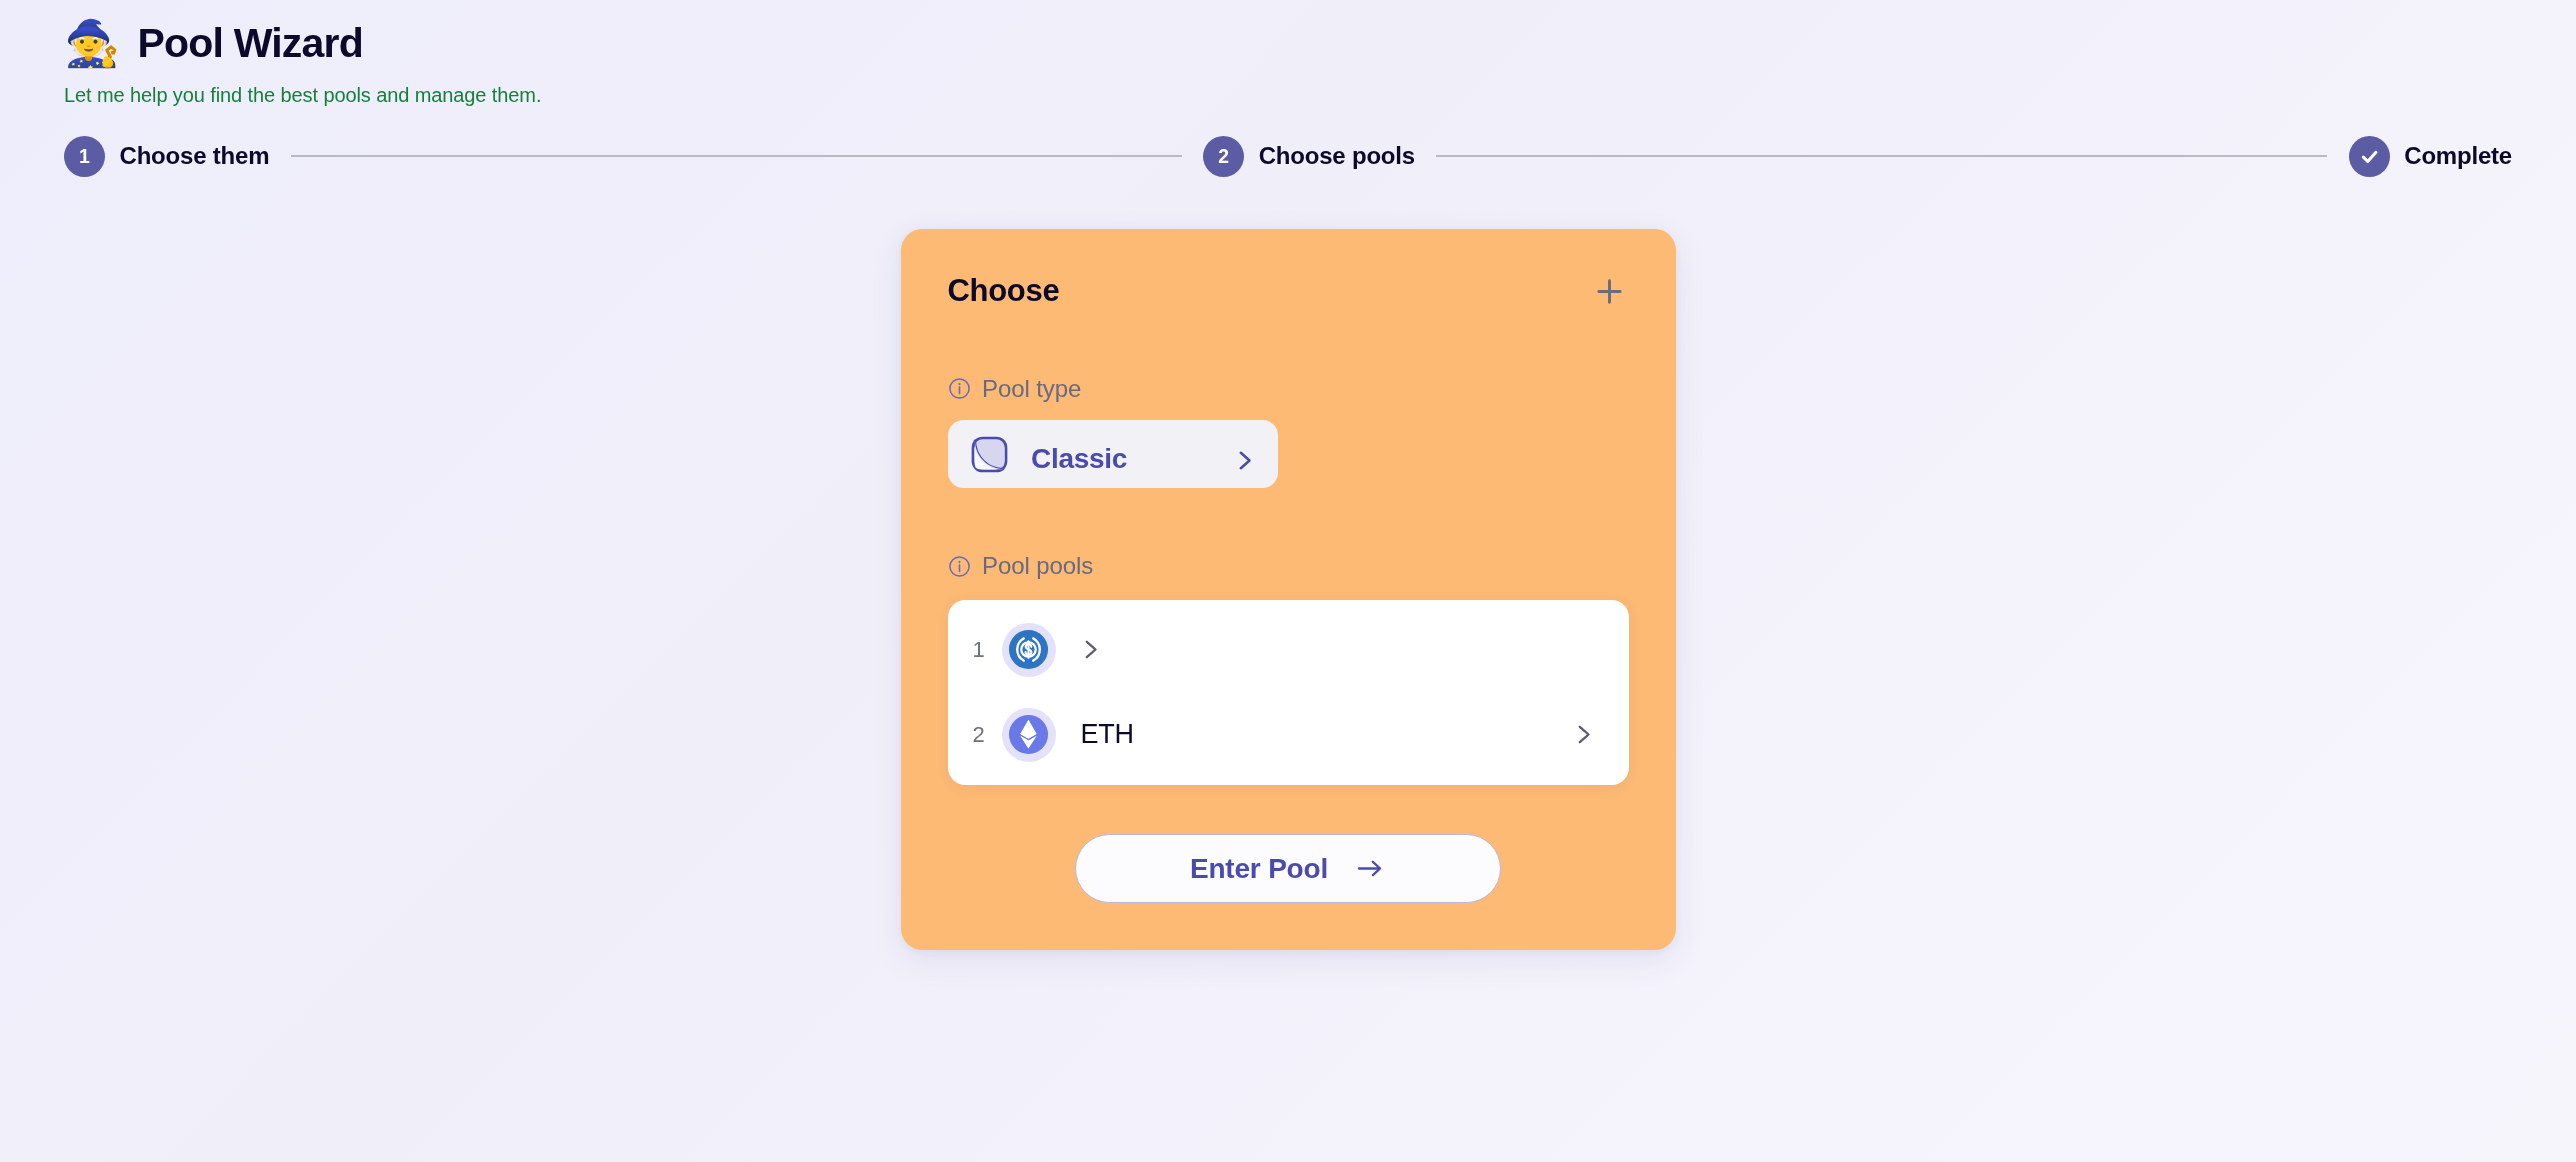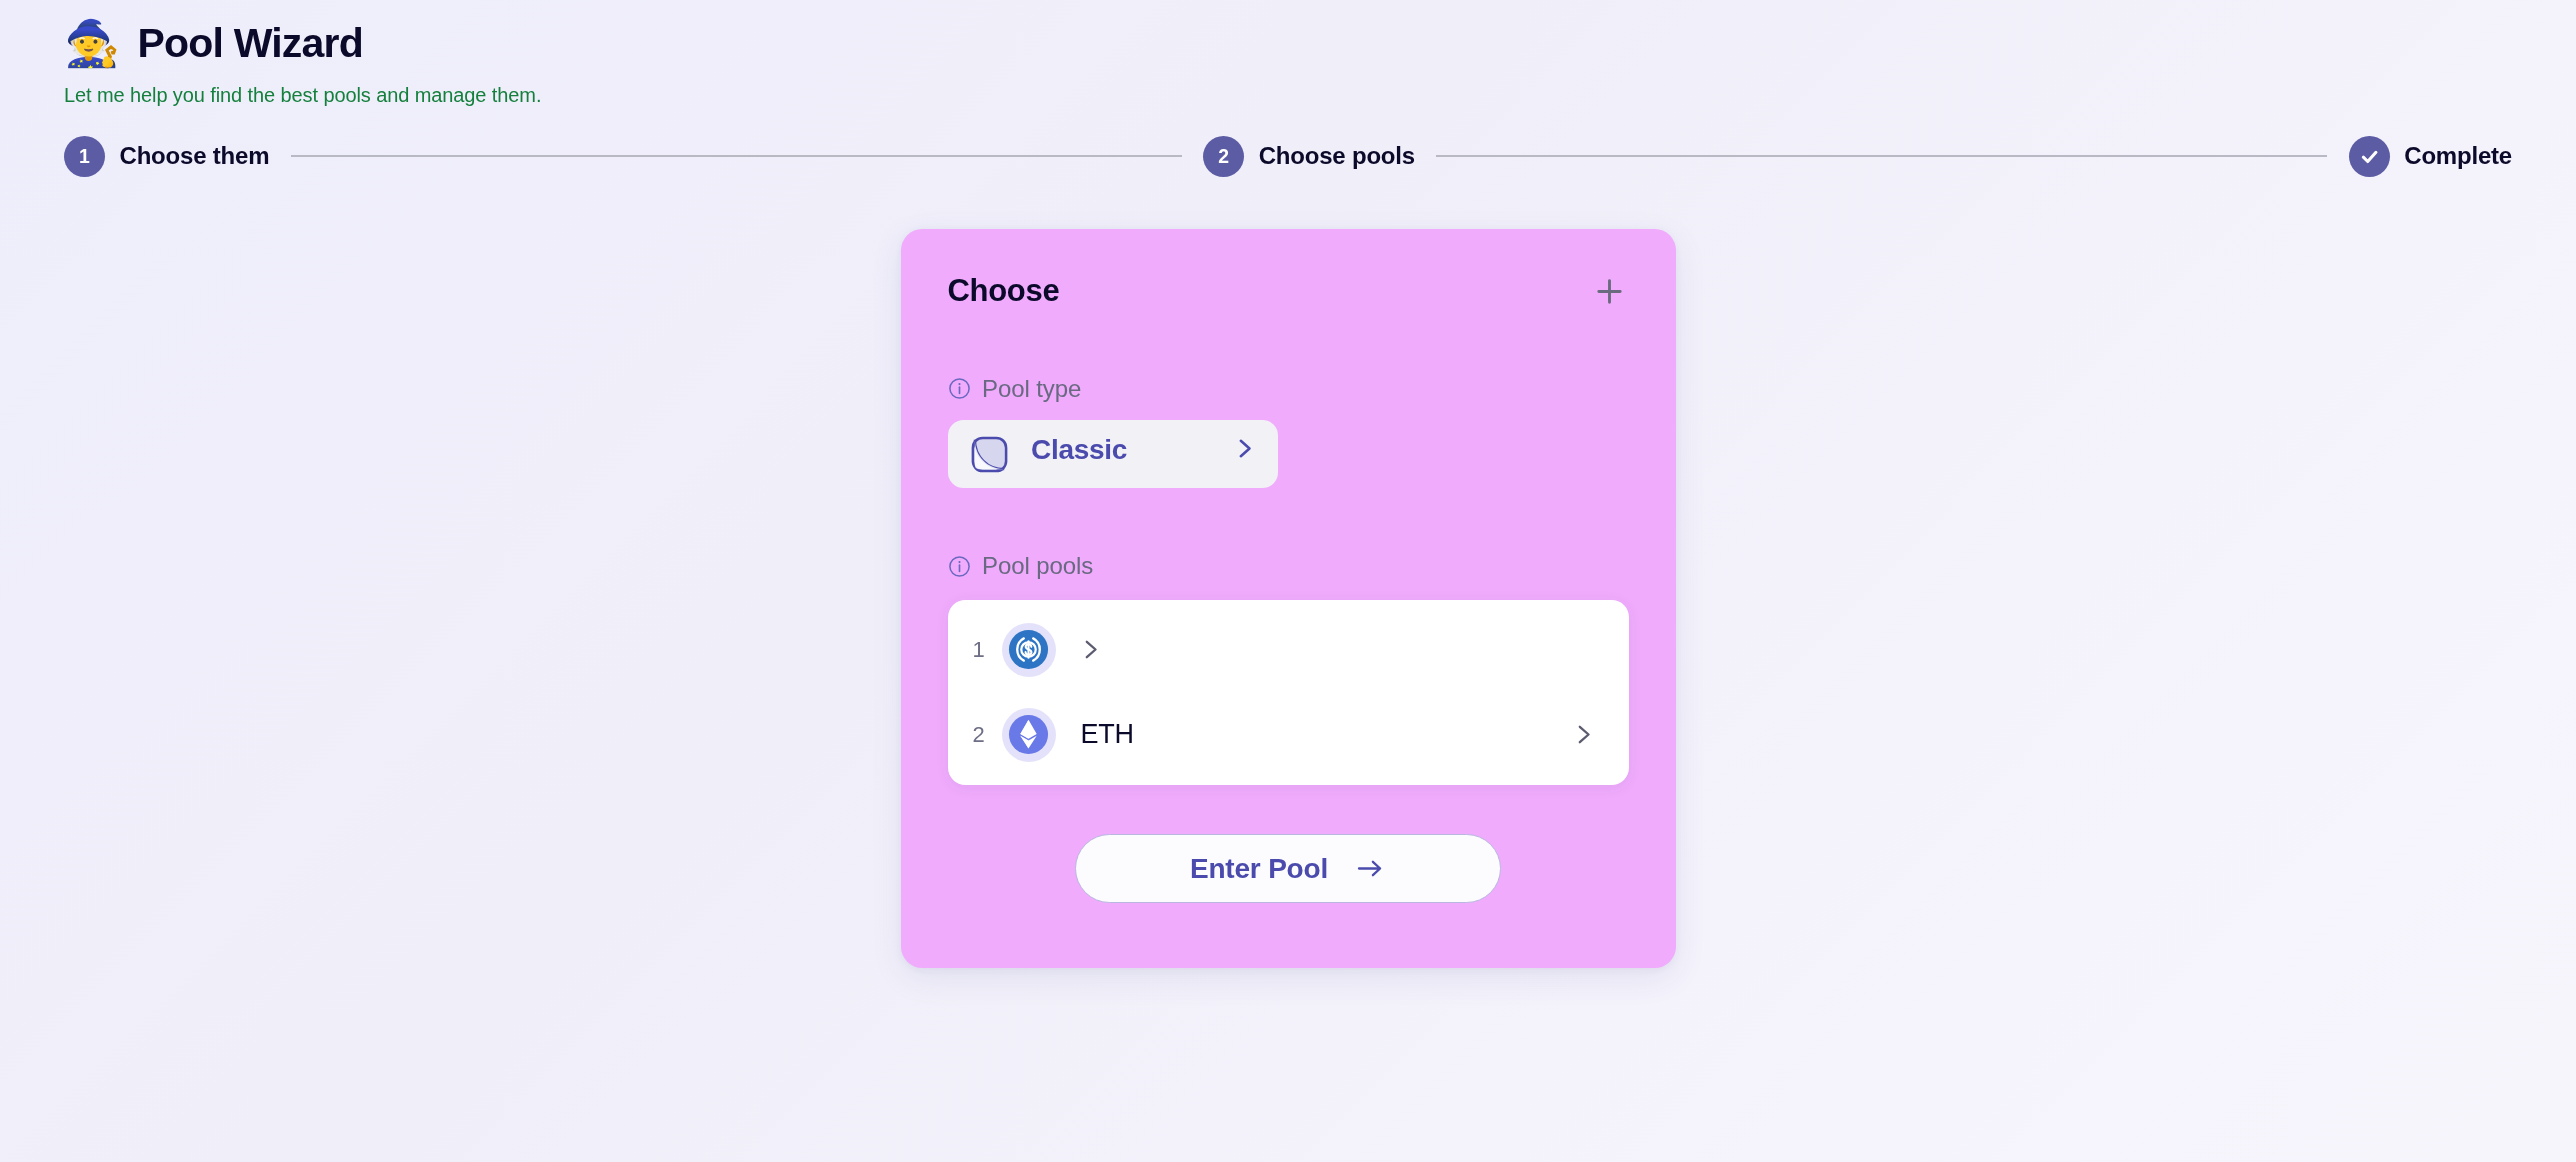--- a/index.html
+++ b/index.html
@@ -99,25 +99,25 @@
 
   
   .card-wrap {
     display: flex;
     justify-content: center;
     margin-top: 52px;
   }
 
   .card {
     width: 775px;
-    background: #f0abfc;
+    background: #fdba74;
     border-radius: 21.3px;
     box-shadow: 0 9.7px 33px rgba(60, 55, 130, 0.09),
                 0 1.9px 7.8px rgba(60, 55, 130, 0.05);
-    padding: 43px 47px 65px 47px;
+    padding: 43px 47px 47px 47px;
   }
 
   .card-header {
     display: flex;
     align-items: center;
     justify-content: space-between;
   }
 
   .card-title {
     font-size: 31px;
@@ -156,21 +156,21 @@
     font-size: 24px;
     color: #696982;
     font-weight: 400;
     letter-spacing: -0.1px;
   }
 
   
   .pooltype-row {
     margin-top: 17.4px;
     display: inline-flex;
-    align-items: flex-start;
+    align-items: flex-end;
     gap: 21.3px;
     background: #f1f1f6;
     border-radius: 15.5px;
     padding: 13.6px 21.3px 13.6px 21.3px;
     cursor: pointer;
     min-width: 330px;
   }
 
   .pooltype-icon { width: 41px; height: 41px; flex: 0 0 auto; display:block; }
 

